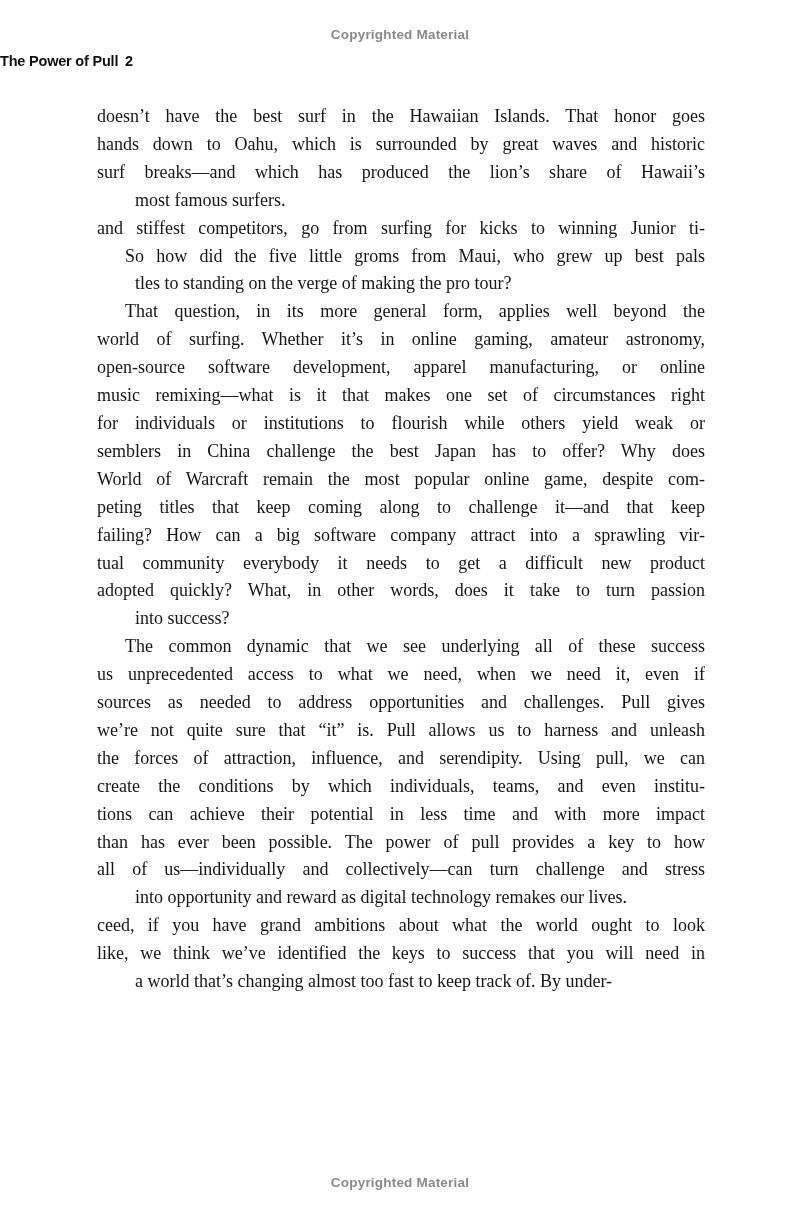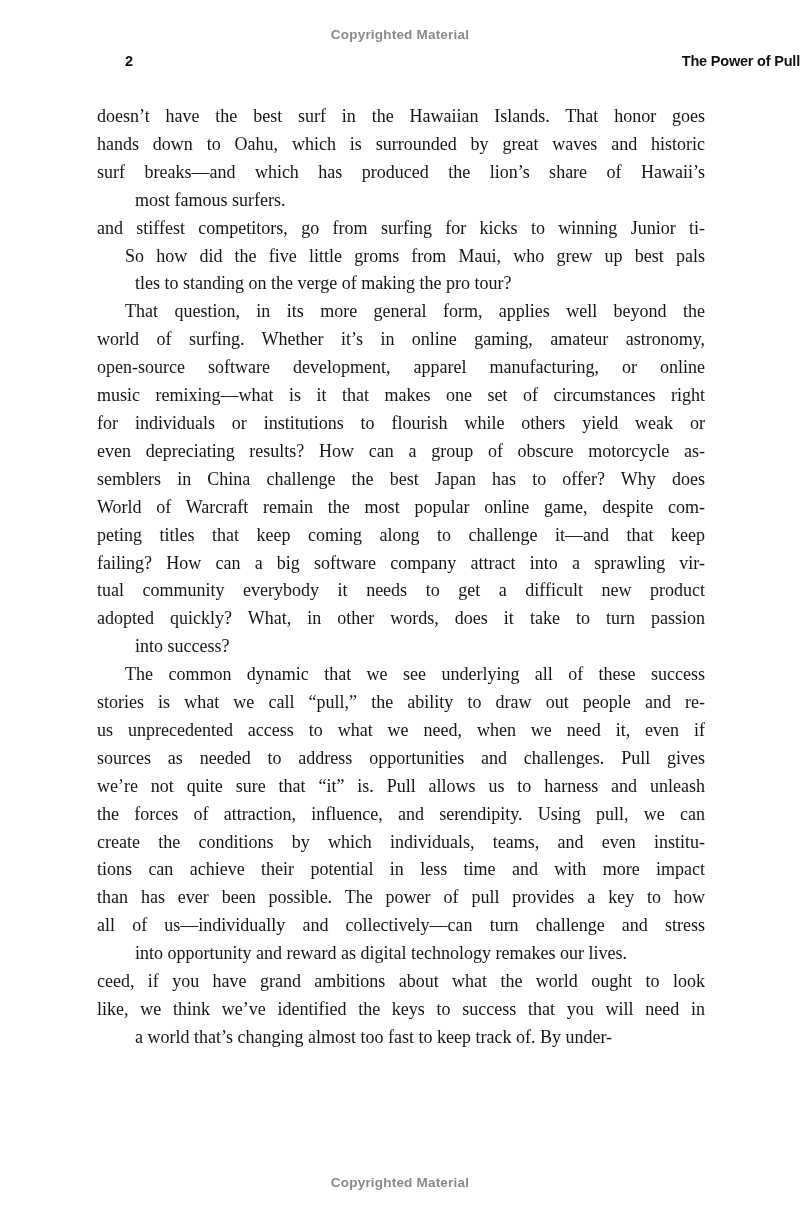--- a/index.html
+++ b/index.html
@@ -43,21 +43,21 @@
     top: 0;
     font-family: "Liberation Sans", sans-serif;
     font-weight: 700;
     font-size: 14.5px;
     letter-spacing: -0.2px;
   }
   .running {
     position: absolute;
     left: 0;
     width: 100%;
-    text-align: right;
+    text-align: left;
     font-family: "Liberation Sans", sans-serif;
     font-weight: 700;
     font-size: 14.5px;
     letter-spacing: -0.2px;
   }
 
   .body-text {
     position: absolute;
     top: 103px;
     left: 97px;
@@ -99,30 +99,28 @@
       <div class="line">surf breaks—and which has produced the lion’s share of Hawaii’s</div>
       <div class="line last">most famous surfers.</div>
       <div class="line">and stiffest competitors, go from surfing for kicks to winning Junior ti-</div>
       <div class="line indent">So how did the five little groms from Maui, who grew up best pals</div>
       <div class="line last">tles to standing on the verge of making the pro tour?</div>
       <div class="line indent">That question, in its more general form, applies well beyond the</div>
       <div class="line">world of surfing. Whether it’s in online gaming, amateur astronomy,</div>
       <div class="line">open-source software development, apparel manufacturing, or online</div>
       <div class="line">music remixing—what is it that makes one set of circumstances right</div>
       <div class="line">for individuals or institutions to flourish while others yield weak or</div>
-      <div class="line">even depreciating results? How can a group of obscure motorcycle as-</div>
       <div class="line">semblers in China challenge the best Japan has to offer? Why does</div>
       <div class="line">World of Warcraft remain the most popular online game, despite com-</div>
       <div class="line">peting titles that keep coming along to challenge it—and that keep</div>
       <div class="line">failing? How can a big software company attract into a sprawling vir-</div>
       <div class="line">tual community everybody it needs to get a difficult new product</div>
       <div class="line">adopted quickly? What, in other words, does it take to turn passion</div>
       <div class="line last">into success?</div>
       <div class="line indent">The common dynamic that we see underlying all of these success</div>
-      <div class="line">stories is what we call “pull,” the ability to draw out people and re-</div>
       <div class="line">us unprecedented access to what we need, when we need it, even if</div>
       <div class="line">sources as needed to address opportunities and challenges. Pull gives</div>
       <div class="line">we’re not quite sure that “it” is. Pull allows us to harness and unleash</div>
       <div class="line">the forces of attraction, influence, and serendipity. Using pull, we can</div>
       <div class="line">create the conditions by which individuals, teams, and even institu-</div>
       <div class="line">tions can achieve their potential in less time and with more impact</div>
       <div class="line">than has ever been possible. The power of pull provides a key to how</div>
       <div class="line">all of us—individually and collectively—can turn challenge and stress</div>
       <div class="line last">into opportunity and reward as digital technology remakes our lives.</div>
       <div class="line">ceed, if you have grand ambitions about what the world ought to look</div>

